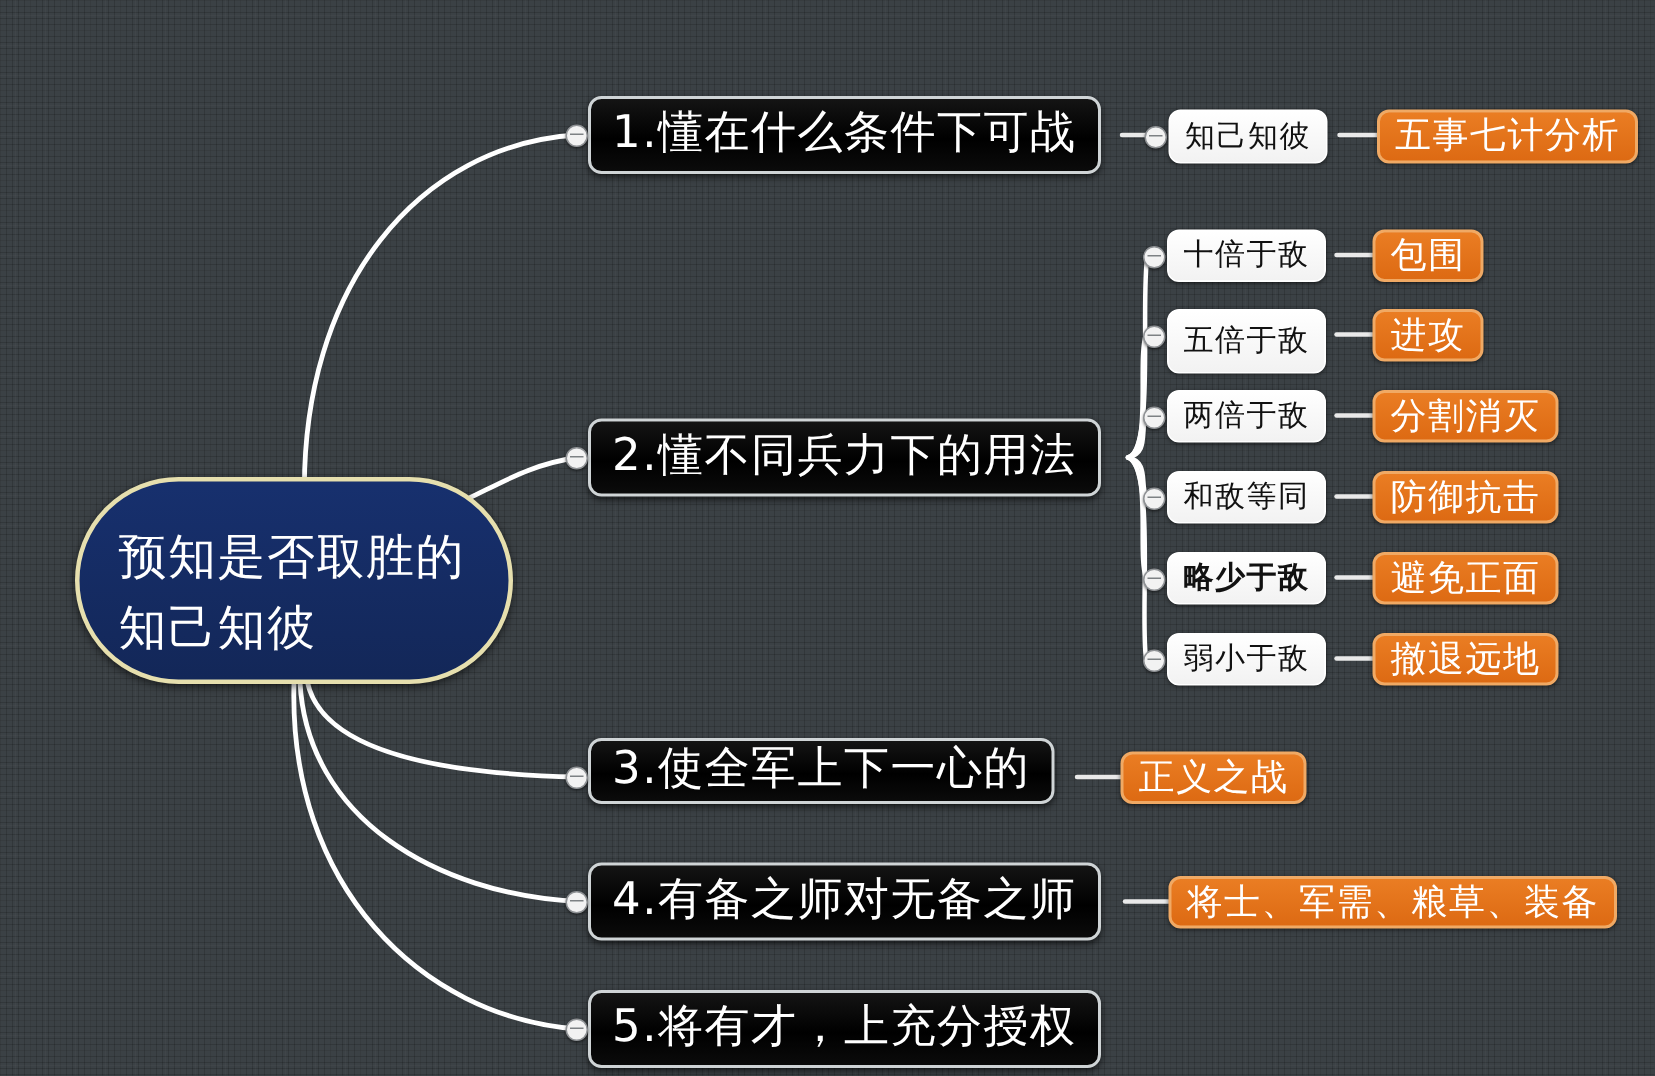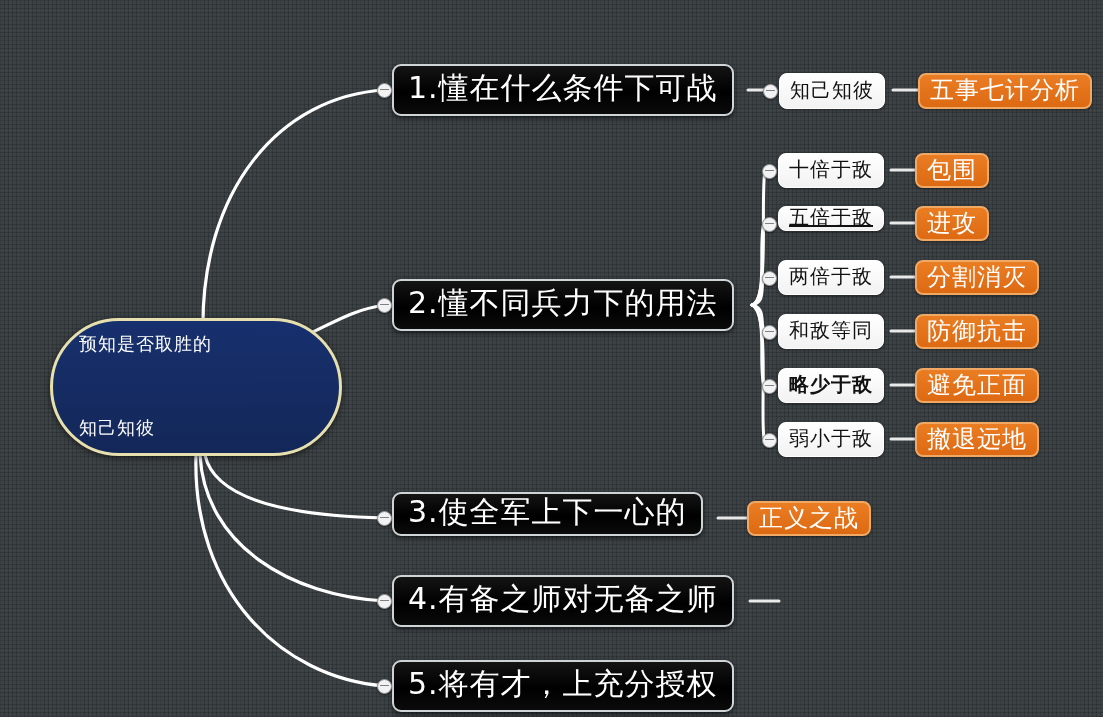--- a/index.html
+++ b/index.html
@@ -23,23 +23,23 @@
   .node{position:absolute;box-sizing:border-box;display:flex;align-items:center;justify-content:center;white-space:nowrap;}
 
   
   .root{
     background:#142a63;
     background-image:linear-gradient(180deg,#17306e 0%,#132758 100%);
     border:3px solid #e6dfae;
     border-radius:999px;
     color:#ffffff;
     box-shadow:0 2px 6px rgba(0,0,0,.55);
-    flex-direction:column;align-items:flex-start;justify-content:space-between;
+    flex-direction:column;align-items:flex-start;justify-content:flex-end;
     padding:10px 22px 12px 26px;
-    font-size:18px;line-height:1.45;letter-spacing:1px;
+    font-size:32px;line-height:1.45;letter-spacing:1px;
   }
   .root .l{display:block;}
 
   
   .lv1{
     background:#060606;
     background-image:linear-gradient(180deg,#141414 0%,#000000 55%,#0b0b0b 100%);
     border:2px solid #cfd4d6;
     border-radius:9px;
     color:#ffffff;
@@ -170,21 +170,21 @@
   </div>
 
   <div class="node lv2" style="left:778px;top:153px;height:35px;">
     <span>十倍于敌</span>
   </div>
   <div class="dot" style="left:762px;top:164px;"></div>
   <div class="node lv3" style="left:915px;top:153px;height:35px;">
     <span>包围</span>
   </div>
 
-  <div class="node lv2" style="left:778px;top:206px;height:25px;text-decoration:underline;">
+  <div class="node lv2" style="left:778px;top:206px;height:43px;">
     <span>五倍于敌</span>
   </div>
   <div class="dot" style="left:762px;top:217px;"></div>
   <div class="node lv3" style="left:915px;top:206px;height:35px;">
     <span>进攻</span>
   </div>
 
   <div class="node lv2" style="left:778px;top:260px;height:35px;">
     <span>两倍于敌</span>
   </div>
@@ -214,14 +214,17 @@
   </div>
   <div class="dot" style="left:762px;top:433px;"></div>
   <div class="node lv3" style="left:915px;top:422px;height:35px;">
     <span>撤退远地</span>
   </div>
 
   <div class="node lv3" style="left:747px;top:501px;height:35px;">
     <span>正义之战</span>
   </div>
 
+  <div class="node lv3" style="left:779px;top:584px;height:35px;">
+    <span>将士、军需、粮草、装备</span>
+  </div>
 
 </div>
 
 </body></html>

